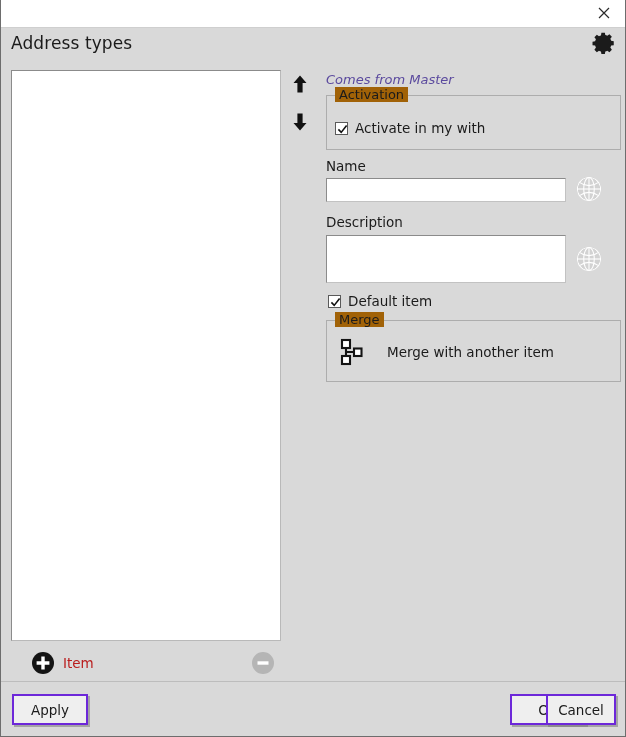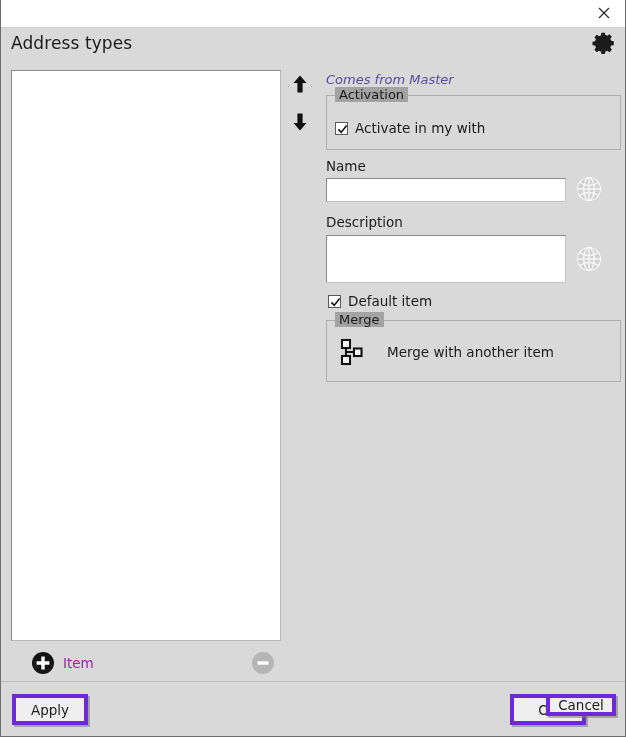--- a/index.html
+++ b/index.html
@@ -106,21 +106,21 @@
     align-items: center;
     cursor: pointer;
   }
   .add-item .plus-circle {
     width: 22px; height: 22px;
     flex: 0 0 22px;
   }
   .add-item .label {
     margin-left: 9px;
     font-size: 13.5px;
-    color: #a21caf;
+    color: #b91c1c;
   }
   .remove-item {
     position: absolute;
     left: 250px;
     top: 651px;
     width: 24px;
     height: 24px;
     cursor: default;
   }
 
@@ -138,21 +138,21 @@
     position: absolute;
     box-sizing: border-box;
     border: 1px solid #adadad;
     background: transparent;
   }
   .groupbox > .gb-title {
     position: absolute;
     top: -9px;
     left: 8px;
     padding: 0 4px;
-    background: #a3a3a3;
+    background: #a16207;
     font-size: 13px;
     color: #1b1b1b;
     white-space: nowrap;
   }
 
   #group-activation { left: 325px; top: 95px; width: 295px; height: 55px; }
   #group-merge      { left: 325px; top: 320px; width: 295px; height: 62px; }
 
   .chk-row {
     display: flex;
@@ -231,34 +231,34 @@
     left: 0;
     top: 681px;
     width: 624px;
     height: 1px;
     background: #bdbdbd;
   }
   .btn {
     position: absolute;
     box-sizing: border-box;
     background: #efefef;
-    border: 4px solid #6d28d9;
+    border: 2px solid #6d28d9;
     box-shadow: 2px 2px 0 rgba(120,120,120,0.55);
     font-family: "DejaVu Sans", "Liberation Sans", sans-serif;
     font-size: 13.5px;
     color: #1b1b1b;
     cursor: pointer;
     display: flex;
     align-items: center;
     justify-content: center;
     padding: 0;
   }
   #btn-apply  { left: 11px;  top: 694px; width: 76px; height: 31px; }
   #btn-ok     { left: 461px; top: 694px; width: 76px; height: 31px; margin-left: 48px; }
-  #btn-cancel { left: 545px; top: 694px; width: 70px; height: 22px; }
+  #btn-cancel { left: 545px; top: 694px; width: 70px; height: 31px; }
 </style>
 </head>
 <body>
 
 <div id="dialog">
 
   <div class="titlebar">
     <div class="close-btn">
       <svg width="16" height="16" viewBox="0 0 16 16">
         <path d="M3 3 L13 13 M13 3 L3 13" stroke="#2b2b2b" stroke-width="1.2" fill="none"></path>

